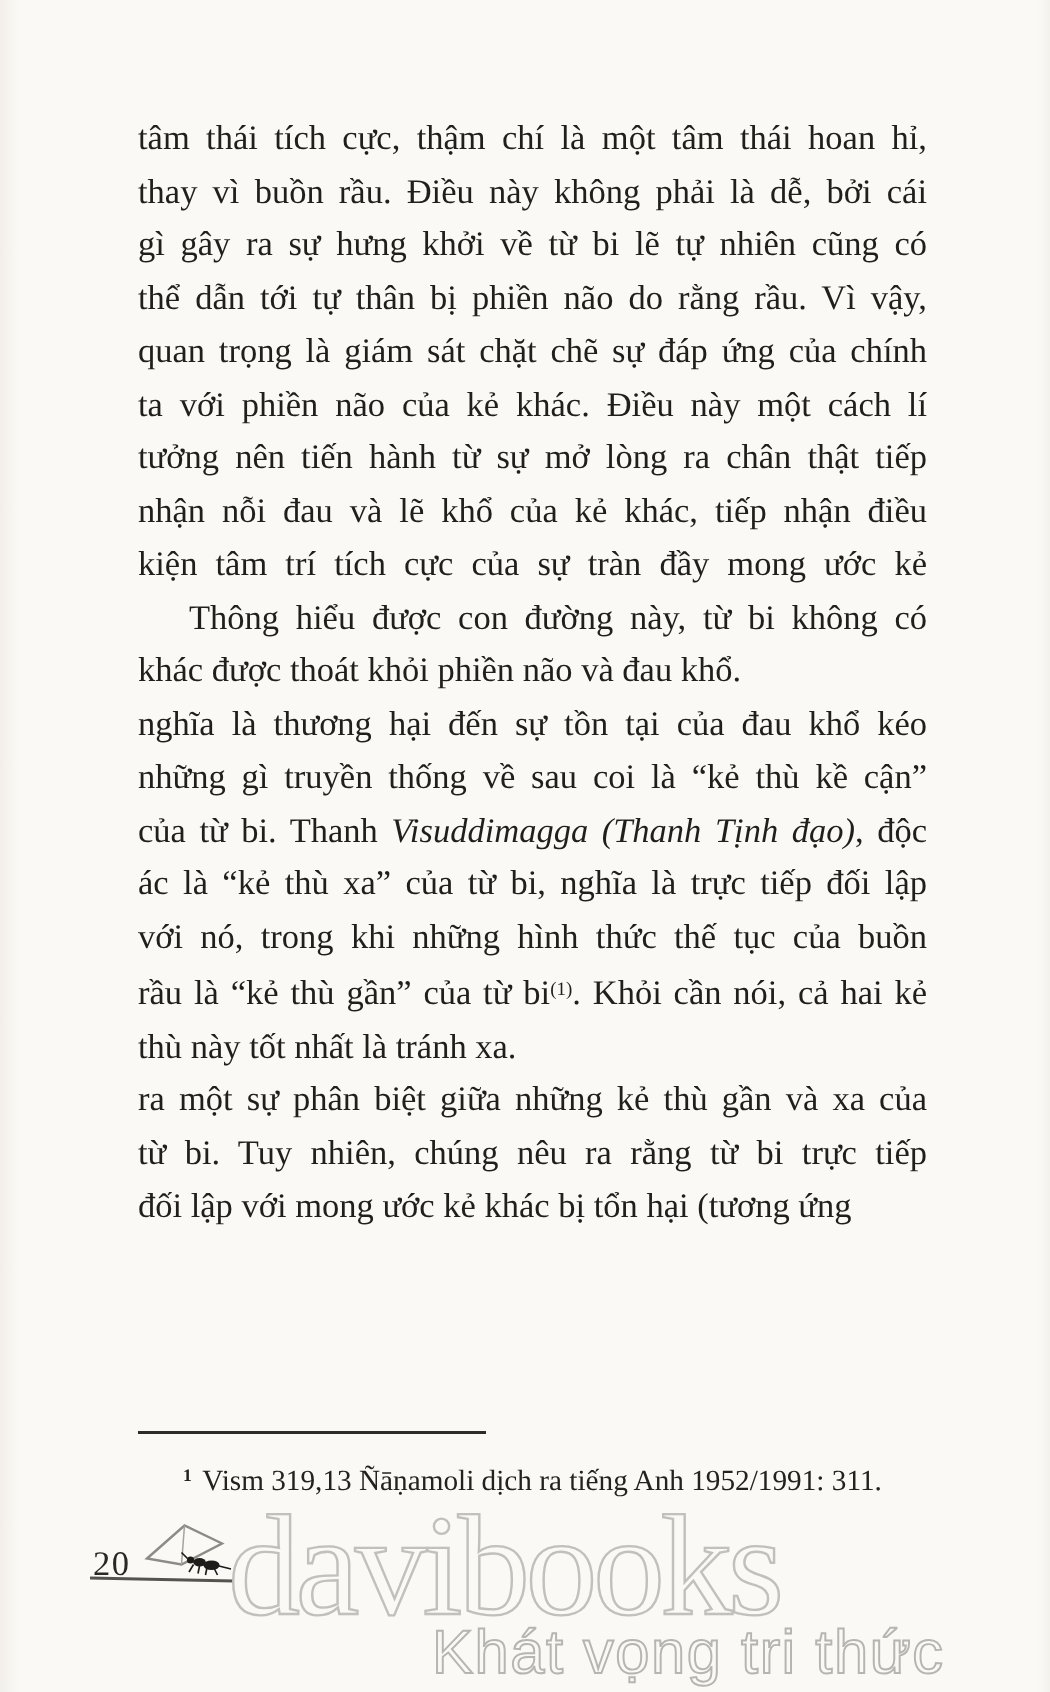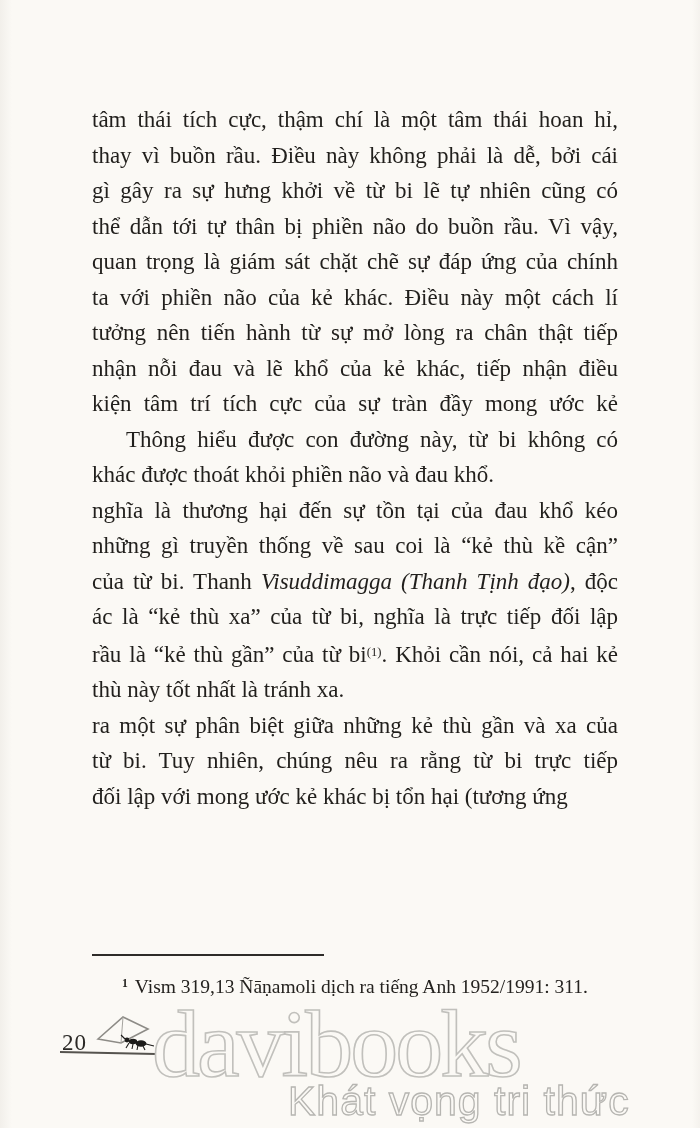--- a/index.html
+++ b/index.html
@@ -9,21 +9,21 @@
   }
   .page {
     position:relative; width:700px; height:1128px;
     background: linear-gradient(90deg, rgba(120,110,95,0.07), rgba(120,110,95,0) 12px),
                 linear-gradient(270deg, rgba(120,110,95,0.05), rgba(120,110,95,0) 8px),
                 #fbf9f5;
   }
   
   .body-text {
     position:absolute; left:92px; top:74px; width:526px;
-    font-size:23px; line-height:35.5px; color:#211f1c;margin-top:28px;
+    font-size:23px; line-height:35.5px; color:#211f1c;
   }
   .line { text-align:justify; text-align-last:justify; }
   .line.last { text-align-last:left; }
   .line.indent { text-indent:34px; }
   .it { font-style:italic; }
   .sup { font-size:0.55em; vertical-align:0.5em; }
   
   .fn-rule {
     position:absolute; left:92px; top:954px; width:232px; height:2px;
     background:#2e2c29;
@@ -64,32 +64,33 @@
 </style>
 </head>
 <body>
 
 <div class="page">
 
   <div class="body-text">
       <div class="line"><span>tâm thái tích cực, thậm chí là một tâm thái hoan hỉ,</span></div>
       <div class="line"><span>thay vì buồn rầu. Điều này không phải là dễ, bởi cái</span></div>
       <div class="line"><span>gì gây ra sự hưng khởi về từ bi lẽ tự nhiên cũng có</span></div>
-      <div class="line"><span>thể dẫn tới tự thân bị phiền não do buồn rầu. Vì vậy,</span></div>
+      <div class="line"><span>thể dẫn tới tự thân bị phiền não do rằng rầu. Vì vậy,</span></div>
       <div class="line"><span>quan trọng là giám sát chặt chẽ sự đáp ứng của chính</span></div>
       <div class="line"><span>ta với phiền não của kẻ khác. Điều này một cách lí</span></div>
       <div class="line"><span>tưởng nên tiến hành từ sự mở lòng ra chân thật tiếp</span></div>
       <div class="line"><span>nhận nỗi đau và lẽ khổ của kẻ khác, tiếp nhận điều</span></div>
       <div class="line"><span>kiện tâm trí tích cực của sự tràn đầy mong ước kẻ</span></div>
       <div class="line indent"><span>Thông hiểu được con đường này, từ bi không có</span></div>
       <div class="line last"><span>khác được thoát khỏi phiền não và đau khổ.</span></div>
       <div class="line"><span>nghĩa là thương hại đến sự tồn tại của đau khổ kéo</span></div>
       <div class="line"><span>những gì truyền thống về sau coi là “kẻ thù kề cận”</span></div>
       <div class="line"><span>của từ bi. Thanh </span><span class="it">Visuddimagga (Thanh Tịnh đạo)</span><span>, độc</span></div>
       <div class="line"><span>ác là “kẻ thù xa” của từ bi, nghĩa là trực tiếp đối lập</span></div>
+      <div class="line"><span>với nó, trong khi những hình thức thế tục của buồn</span></div>
       <div class="line"><span>rầu là “kẻ thù gần” của từ bi</span><span class="sup">(1)</span><span>. Khỏi cần nói, cả hai kẻ</span></div>
       <div class="line last"><span>thù này tốt nhất là tránh xa.</span></div>
       <div class="line"><span>ra một sự phân biệt giữa những kẻ thù gần và xa của</span></div>
       <div class="line"><span>từ bi. Tuy nhiên, chúng nêu ra rằng từ bi trực tiếp</span></div>
       <div class="line last"><span>đối lập với mong ước kẻ khác bị tổn hại (tương ứng</span></div>
     </div>
 
   <div class="fn-rule"></div>
   <div class="footnote"><sup class="fn-sup">1</sup><span>Vism 319,13 Ñāṇamoli dịch ra tiếng Anh 1952/1991: 311.</span></div>
 

